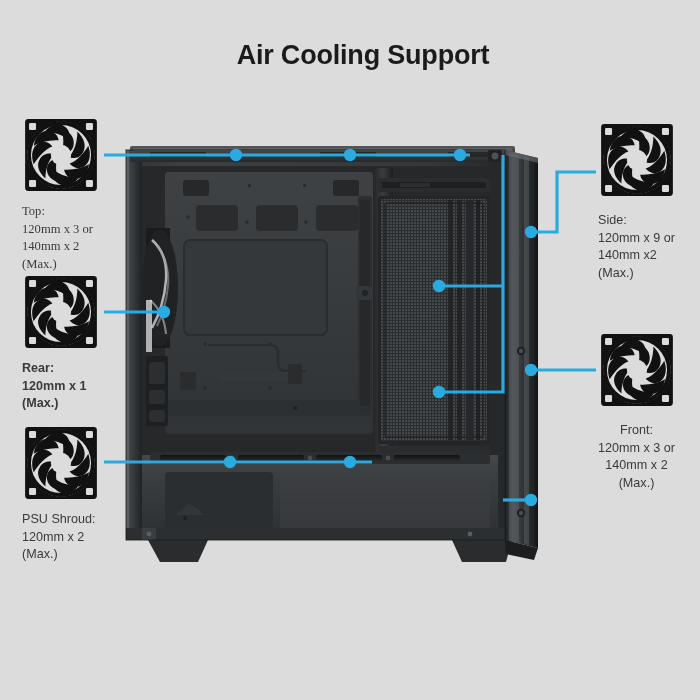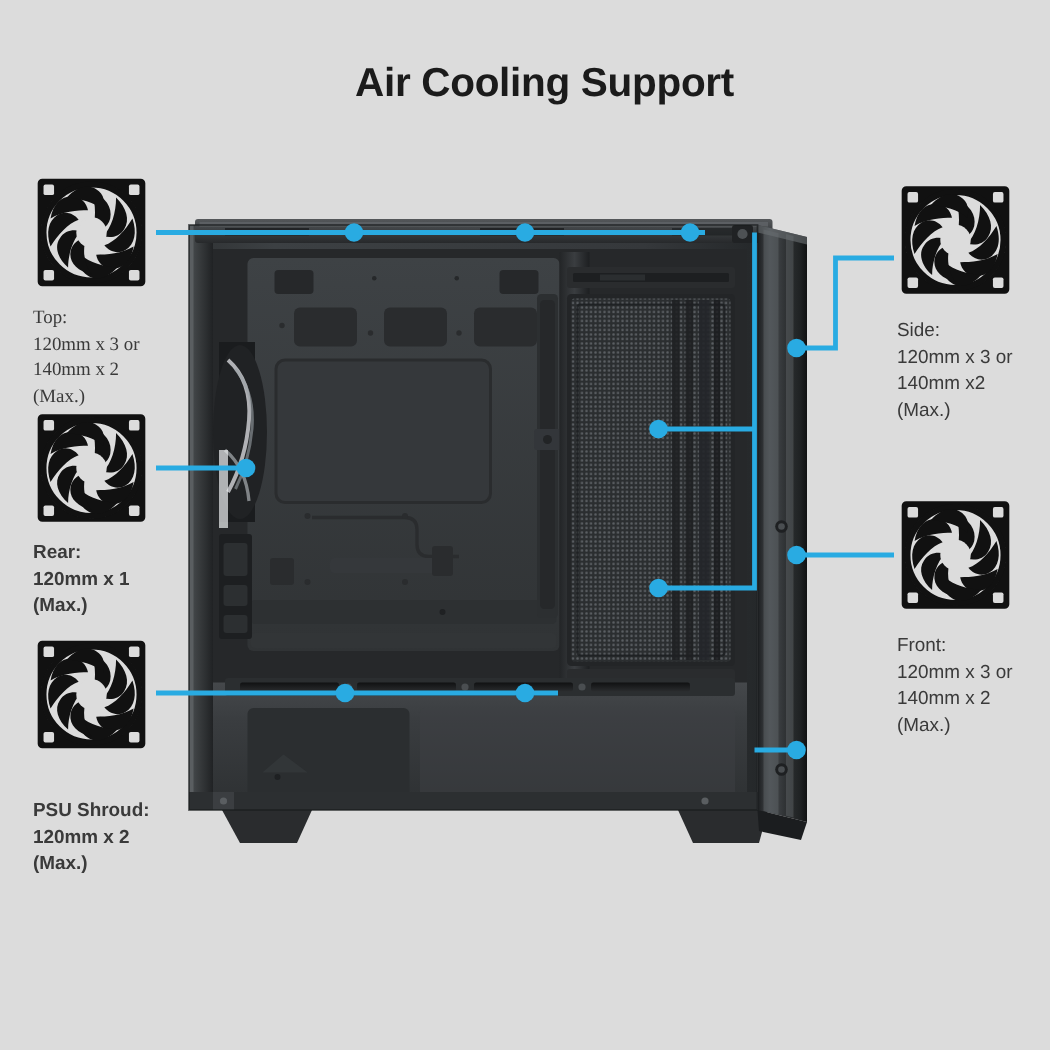--- a/index.html
+++ b/index.html
@@ -420,27 +420,27 @@
 
   <div class="label" style="left:22px; top:203px;font-family:Liberation Serif, serif;">Top:
 120mm x 3 or
 140mm x 2
 (Max.)</div>
 
   <div class="label" style="left:22px; top:360px;font-weight:bold;">Rear:
 120mm x 1
 (Max.)</div>
 
-  <div class="label" style="left:22px; top:532px;font-weight:bold;">PSU Shroud:
+  <div class="label" style="left:22px; top:511px;">PSU Shroud:
 120mm x 2
 (Max.)</div>
 
   <div class="label" style="left:598px; top:212px;">Side:
-120mm x 3 or
+120mm x 9 or
 140mm x2
 (Max.)</div>
 
-  <div class="label" style="left:598px; top:422px;">Front:
+  <div class="label" style="left:598px; top:422px;text-align:center;">Front:
 120mm x 3 or
 140mm x 2
 (Max.)</div>
 
 </div>
 
 </body></html>

